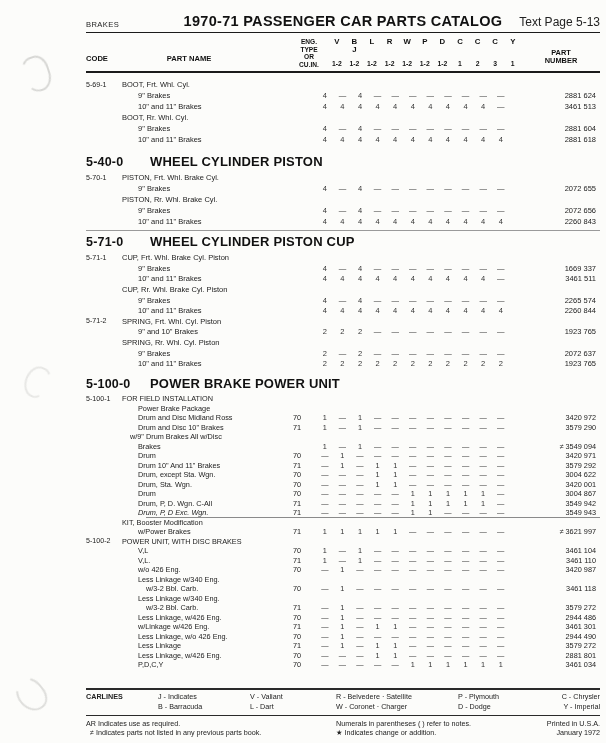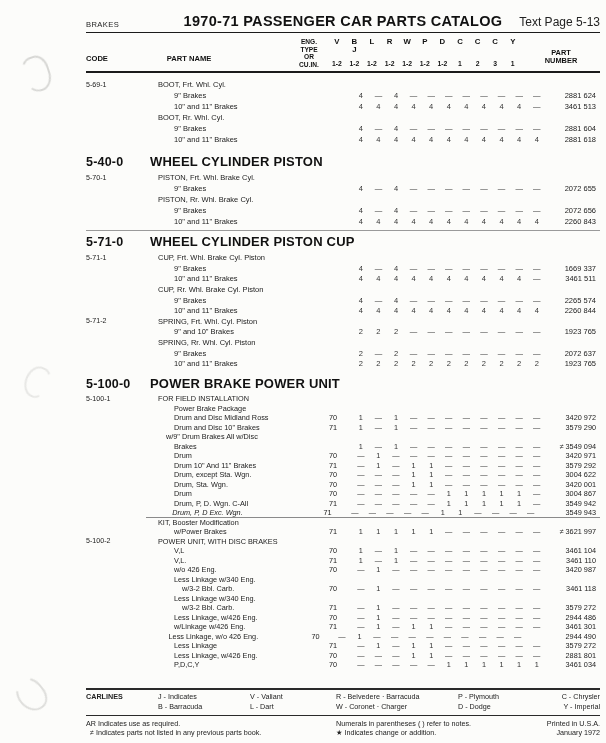--- a/index.html
+++ b/index.html
@@ -29,21 +29,21 @@
   .section-1{margin-top:6px;}
   .section-2{margin-top:9px;}
   .section-3{margin-top:3px;}
   .section-4{margin-top:7px;}
   .sec-heading{display:flex;align-items:baseline;height:16px;margin-bottom:2px;}
   .sec-code{font-weight:bold;font-size:12.5px;width:64px;color:#111;letter-spacing:.2px;}
   .sec-title{font-weight:bold;font-size:13px;color:#111;letter-spacing:.2px;}
   .row{display:flex;align-items:center;height:11px;font-size:7.5px;position:relative;white-space:nowrap;}
   .section-3 .row{height:10.6px;}
   .section-4 .row{height:9.5px;font-size:7.3px;}
-  .c-code{width:72px;font-size:7.1px;}
+  .c-code{width:36px;font-size:7.1px;}
   .c-name{width:156px;box-sizing:border-box;overflow:hidden;}
   .c-eng{width:38px;text-align:center;}
   .c-vals{display:flex;width:194px;}
   .c-val{width:17.6px;text-align:center;color:#333;}
   .c-part{flex:1;text-align:right;padding-right:4px;}
   .part-prefix{margin-right:2px;}
   .rule-after::after{content:"";position:absolute;left:60px;right:0;bottom:-1px;height:1px;background:#8a8a8a;}
   .section-rule{height:1px;background:#9a9a9a;margin:3px 0 2px;}
 
   
@@ -976,21 +976,21 @@
       <div class="carlines" style="padding:0;flex:1;">
           <div class="fc-col fc-1">
             <div class="fc-line">J - Indicates</div>
             <div class="fc-line">B - Barracuda</div>
           </div>
           <div class="fc-col fc-2">
             <div class="fc-line">V - Valiant</div>
             <div class="fc-line">L - Dart</div>
           </div>
           <div class="fc-col fc-3">
-            <div class="fc-line">R - Belvedere · Barracuda</div>
+            <div class="fc-line">R - Belvedere · Satellite</div>
             <div class="fc-line">W - Coronet · Charger</div>
           </div>
           <div class="fc-col fc-4">
             <div class="fc-line">P - Plymouth</div>
             <div class="fc-line">D - Dodge</div>
           </div>
           <div class="fc-col fc-5">
             <div class="fc-line">C - Chrysler</div>
             <div class="fc-line">Y - Imperial</div>
           </div>

